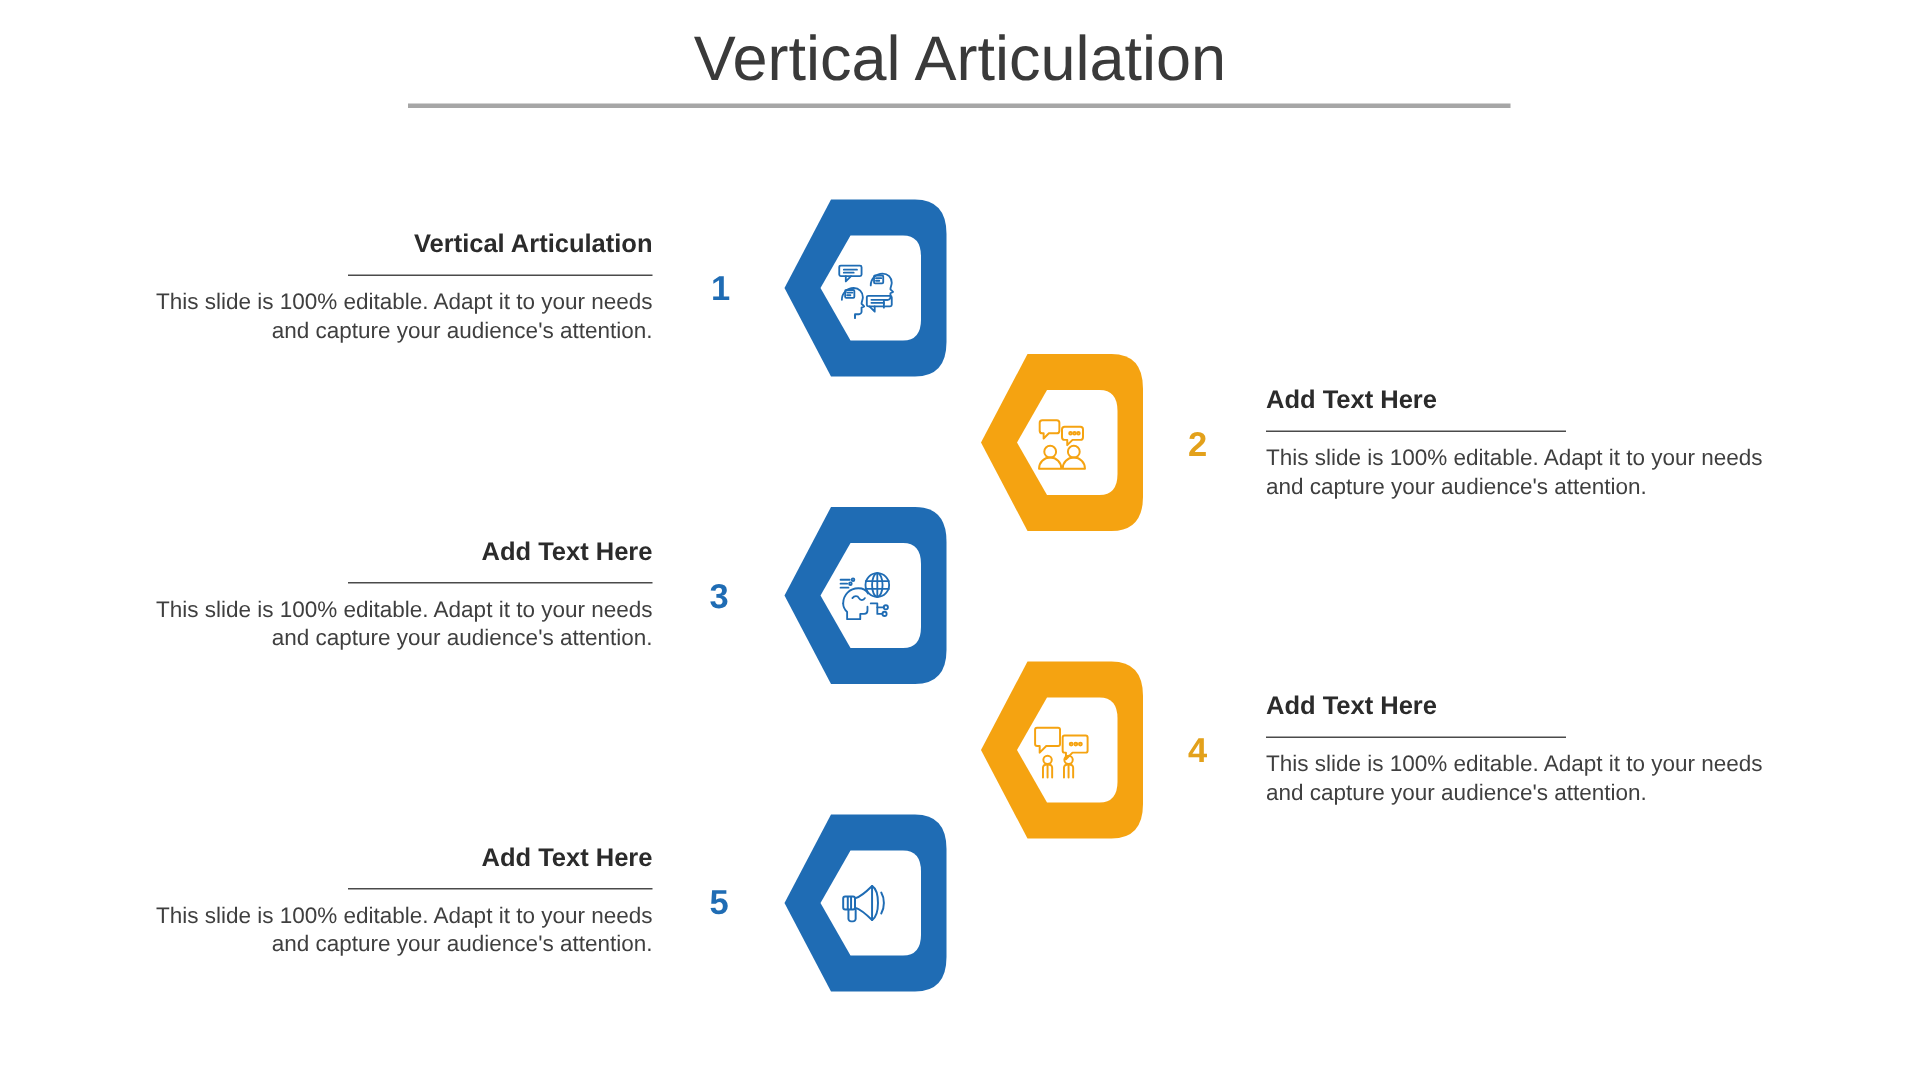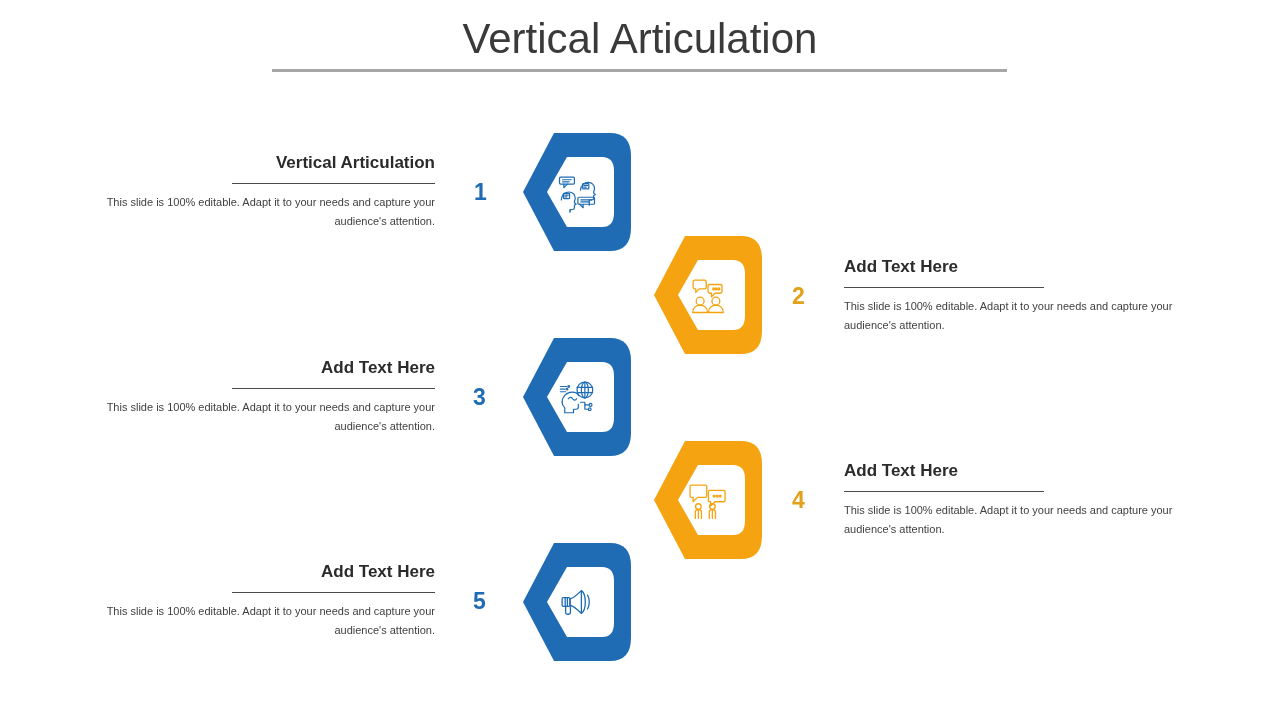--- a/index.html
+++ b/index.html
@@ -100,21 +100,21 @@
     line-height: 22px;
     white-space: nowrap;
   }
   .txt .rule {
     height: 1px;
     background: #4a4a4a;
     margin-top: 9px;
     margin-bottom: 9px;
   }
   .txt .body {
-    font-size: 11px;
+    font-size: 15px;
     color: #3f3f3f;
     line-height: 18.5px;
   }
   .txt.right-al { text-align: right; }
   .txt.right-al .rule { margin-left: 152px; }
   .txt.left-al  { text-align: left; }
   .txt.left-al .rule { width: 200px; }
 </style>
 </head>
 <body>

